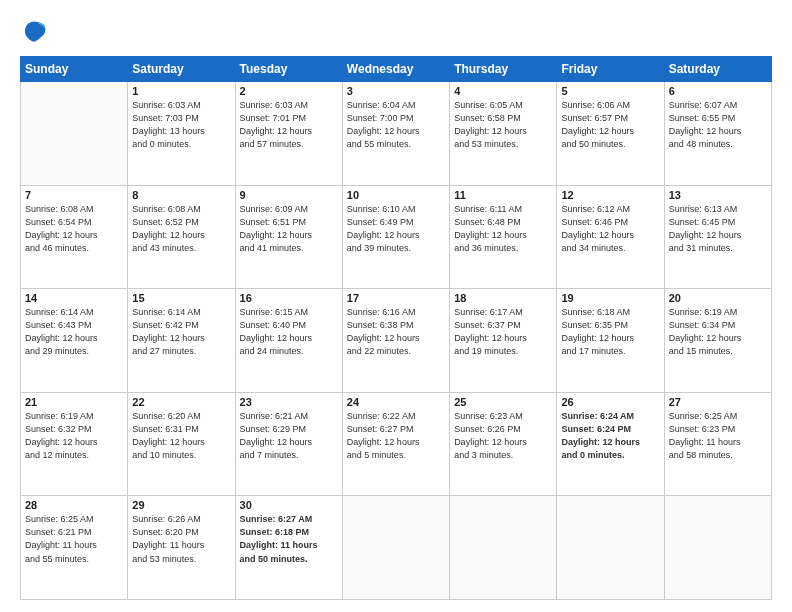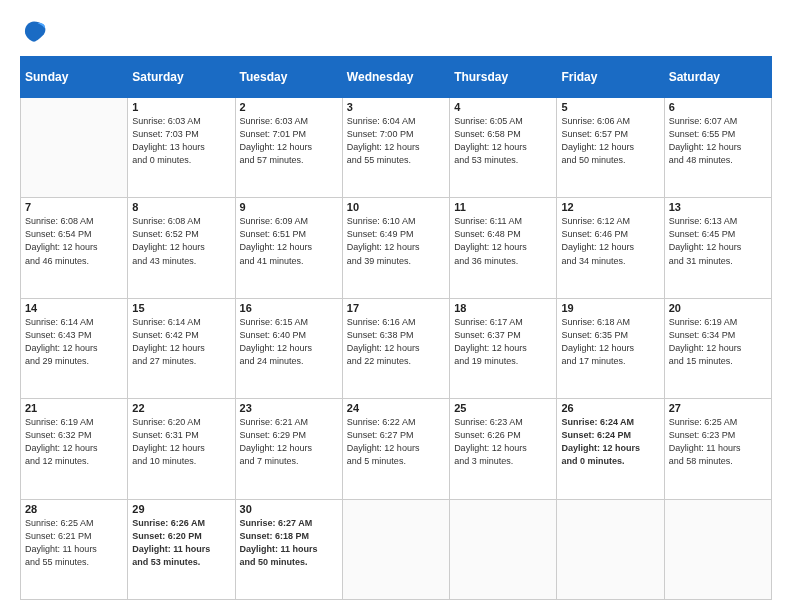--- a/index.html
+++ b/index.html
@@ -54,21 +54,21 @@
       border: 1px solid #ccc;
       border-collapse: collapse;
       width: 100%;
       table-layout: fixed;
     }
     .calendar th {
       background-color: #1a6bc4;
       color: #fff;
       font-size: 12px;
       font-weight: bold;
-      padding: 13px 4px;
+      padding: 5px 4px;
       text-align: left;
       border: 1px solid #1a6bc4;
     }
     .calendar td {
       vertical-align: top;
       border: 1px solid #ccc;
       padding: 3px 4px;
       font-size: 9.5px;
       color: #333;
       height: 82px;
@@ -322,21 +322,21 @@
         <tr>
           <td>
             <span class="day-number">28</span>
             <div class="day-info" style="white-space: pre-line;">Sunrise: 6:25 AM
 Sunset: 6:21 PM
 Daylight: 11 hours
 and 55 minutes.</div>
           </td>
           <td>
             <span class="day-number">29</span>
-            <div class="day-info" style="white-space: pre-line; font-weight: bold;">Sunrise: 6:26 AM
+            <div class="day-info" style="white-space: pre-line;">Sunrise: 6:26 AM
 Sunset: 6:20 PM
 Daylight: 11 hours
 and 53 minutes.</div>
           </td>
           <td>
             <span class="day-number">30</span>
             <div class="day-info" style="white-space: pre-line; font-weight: bold;">Sunrise: 6:27 AM
 Sunset: 6:18 PM
 Daylight: 11 hours
 and 50 minutes.</div>

